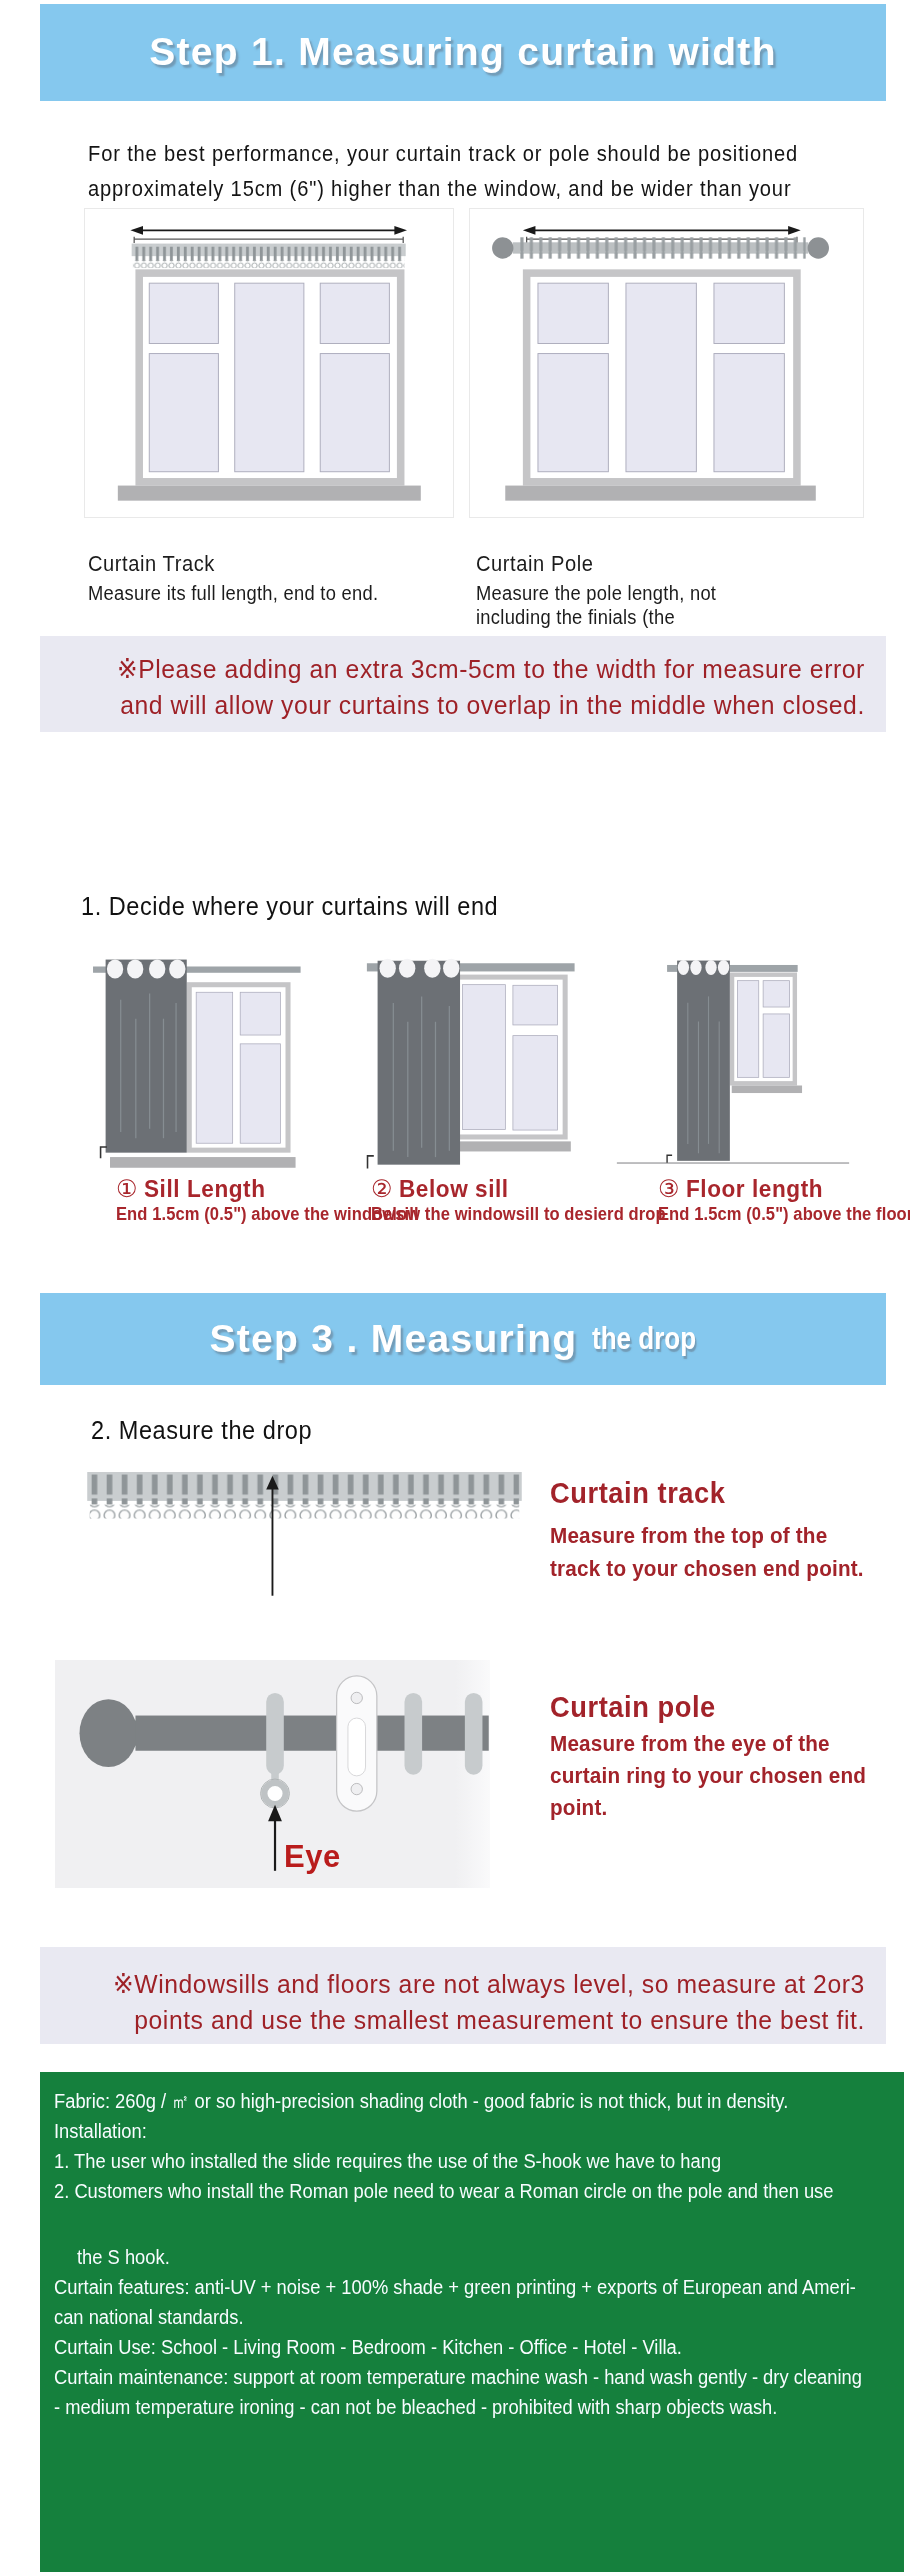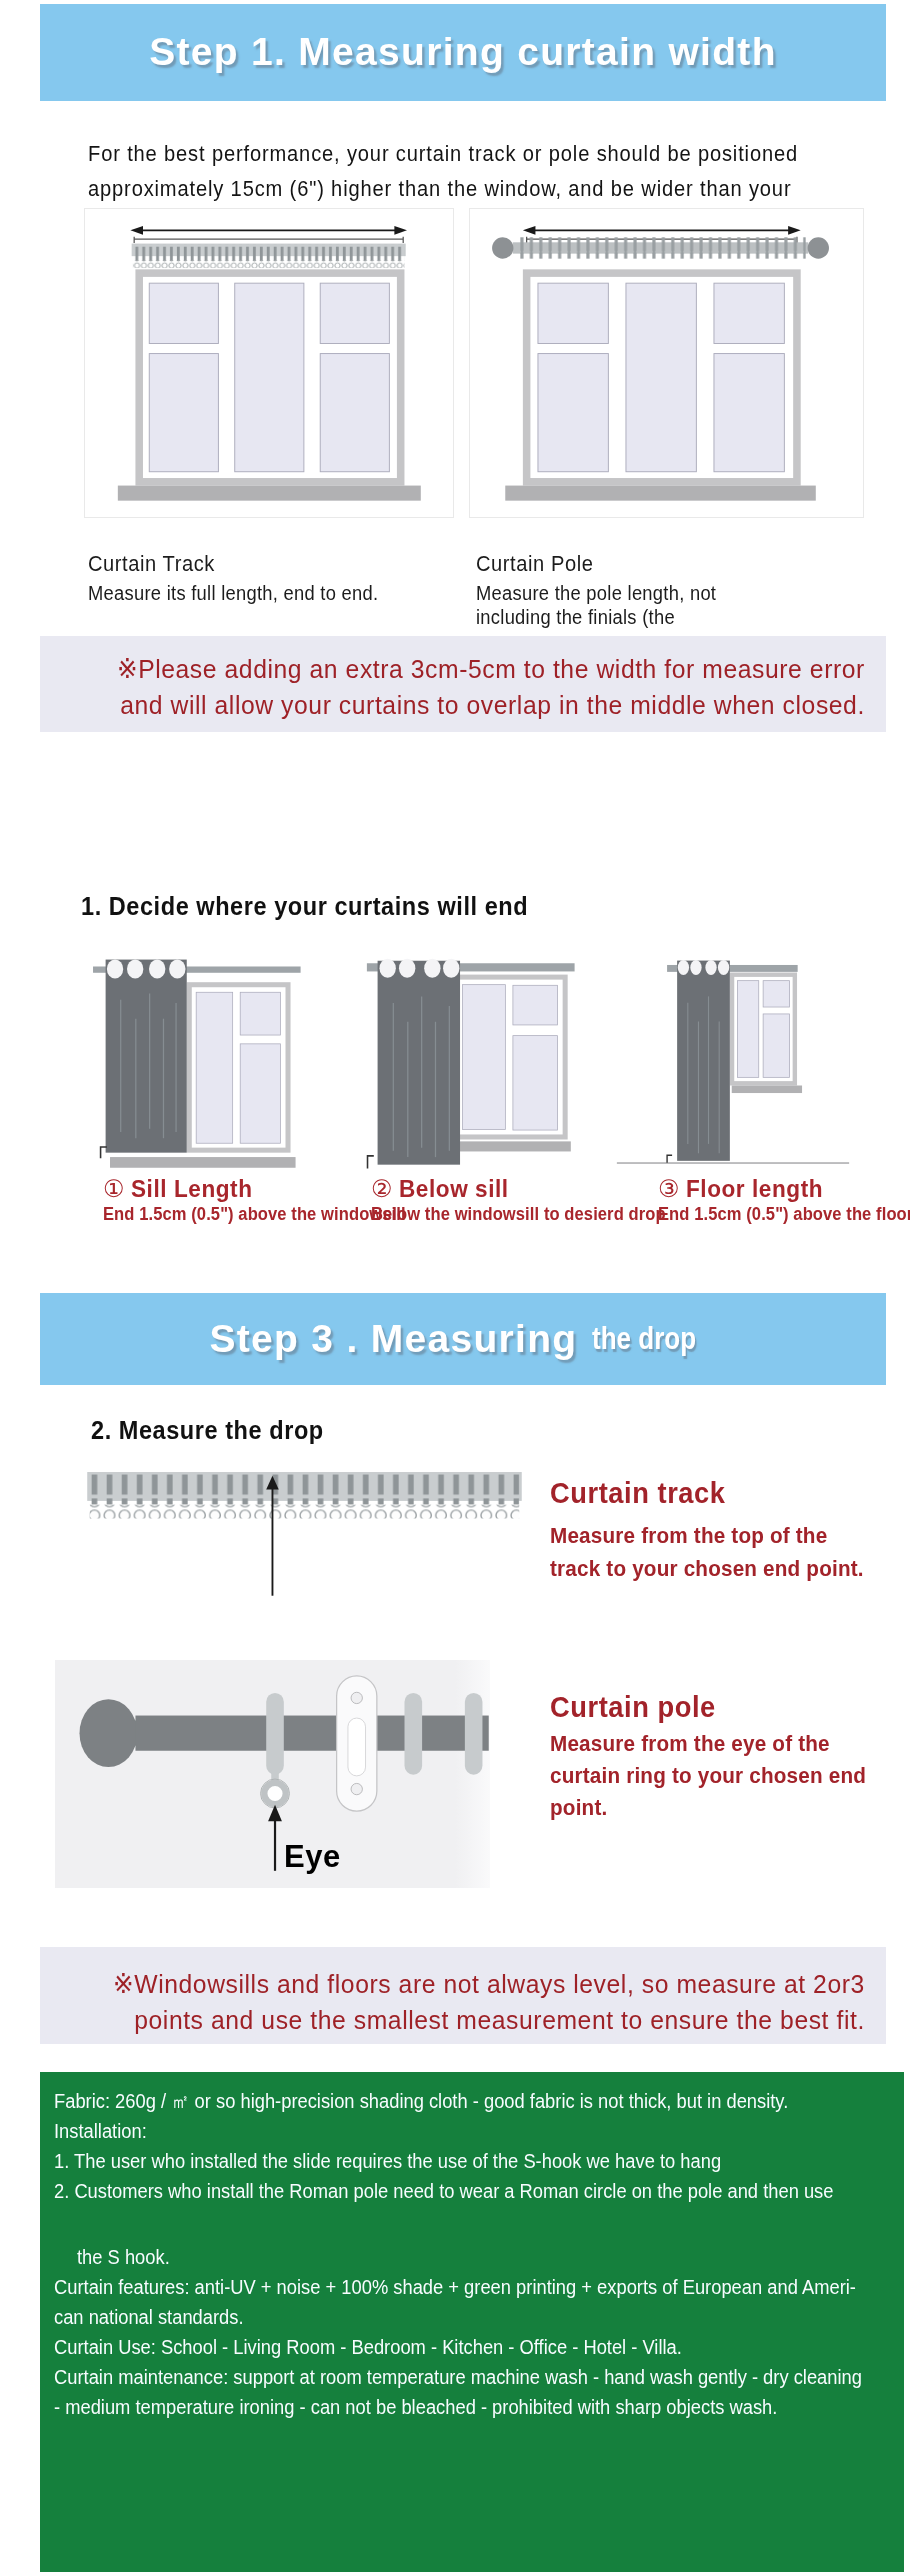--- a/index.html
+++ b/index.html
@@ -36,49 +36,49 @@
   .cap-title{font-size:21.4px;letter-spacing:0.6px;}
   .cap-body{font-size:19.5px;letter-spacing:0.3px;line-height:24px;margin-top:3.8px;}
 
   
   .note{position:absolute;left:40px;width:846px;background:#E9E9F2;color:#9E2127;
         text-align:right;font-size:26px;letter-spacing:0.6px;line-height:36px;}
   .note1{top:636px;height:96px;padding-top:15px;box-sizing:border-box;}
   .note2{top:1947px;height:97px;padding-top:19px;box-sizing:border-box;}
 
   
-  .black-heading{position:absolute;font-size:25px;font-weight:bold;color:#111;letter-spacing:0.6px;}
+  .black-heading{position:absolute;font-size:25px;font-weight:normal;color:#111;letter-spacing:0.6px;}
   .h2{left:81px;top:892px;}
   .h3{left:91px;top:1416px;}
 
   
   .panel{position:absolute;top:943px;}
   .p1{left:88px;}
   .p2{left:365px;}
   .p3{left:604px;}
   .opt-cap{position:absolute;color:#A8262C;}
   .opt-title{top:1175px;font-size:24px;font-weight:bold;letter-spacing:0.6px;}
   .opt-title .num{font-weight:normal;margin-right:6.3px;}
   .opt-desc{top:1204px;font-size:17.6px;font-weight:bold;letter-spacing:0.1px;}
-  .oc1{left:103px;} .oc2{left:371px;} .oc3{left:658px;}
+  .oc1{left:116px;} .oc2{left:371px;} .oc3{left:658px;}
 
   
   .track-svg{position:absolute;left:87px;top:1467px;}
   .red-block{position:absolute;left:550px;color:#A2232A;}
   .red-title{font-size:29px;font-weight:bold;letter-spacing:0.6px;}
   .rt-track{top:1477px;}
   .rt-pole{top:1691px;}
   .red-body{font-size:22px;font-weight:bold;line-height:33px;letter-spacing:0.2px;}
   .rb-track{top:1519px;}
   .rb-pole{top:1728px;line-height:32px;}
 
   .pole-panel{position:absolute;left:55px;top:1660px;width:435px;height:228px;
               background:linear-gradient(90deg,#F0F0F2 92%,#FAFAFB 100%);}
   .eye-label{position:absolute;left:284px;top:1839px;font-size:31px;font-weight:bold;
-             color:#000000;letter-spacing:0.6px;text-align:right;}
+             color:#b91c1c;letter-spacing:0.6px;text-align:right;}
 
   
   .info{position:absolute;left:40px;top:2072px;width:864px;height:500px;background:#15803d;
         box-sizing:border-box;padding:14px 0 0 14px;}
   .info-line{font-size:19.5px;color:#F8FCFF;line-height:30px;}
   .info-line.indent{padding-left:22.6px;margin-top:36px;}
 </style>
 </head>
 <body>
 

